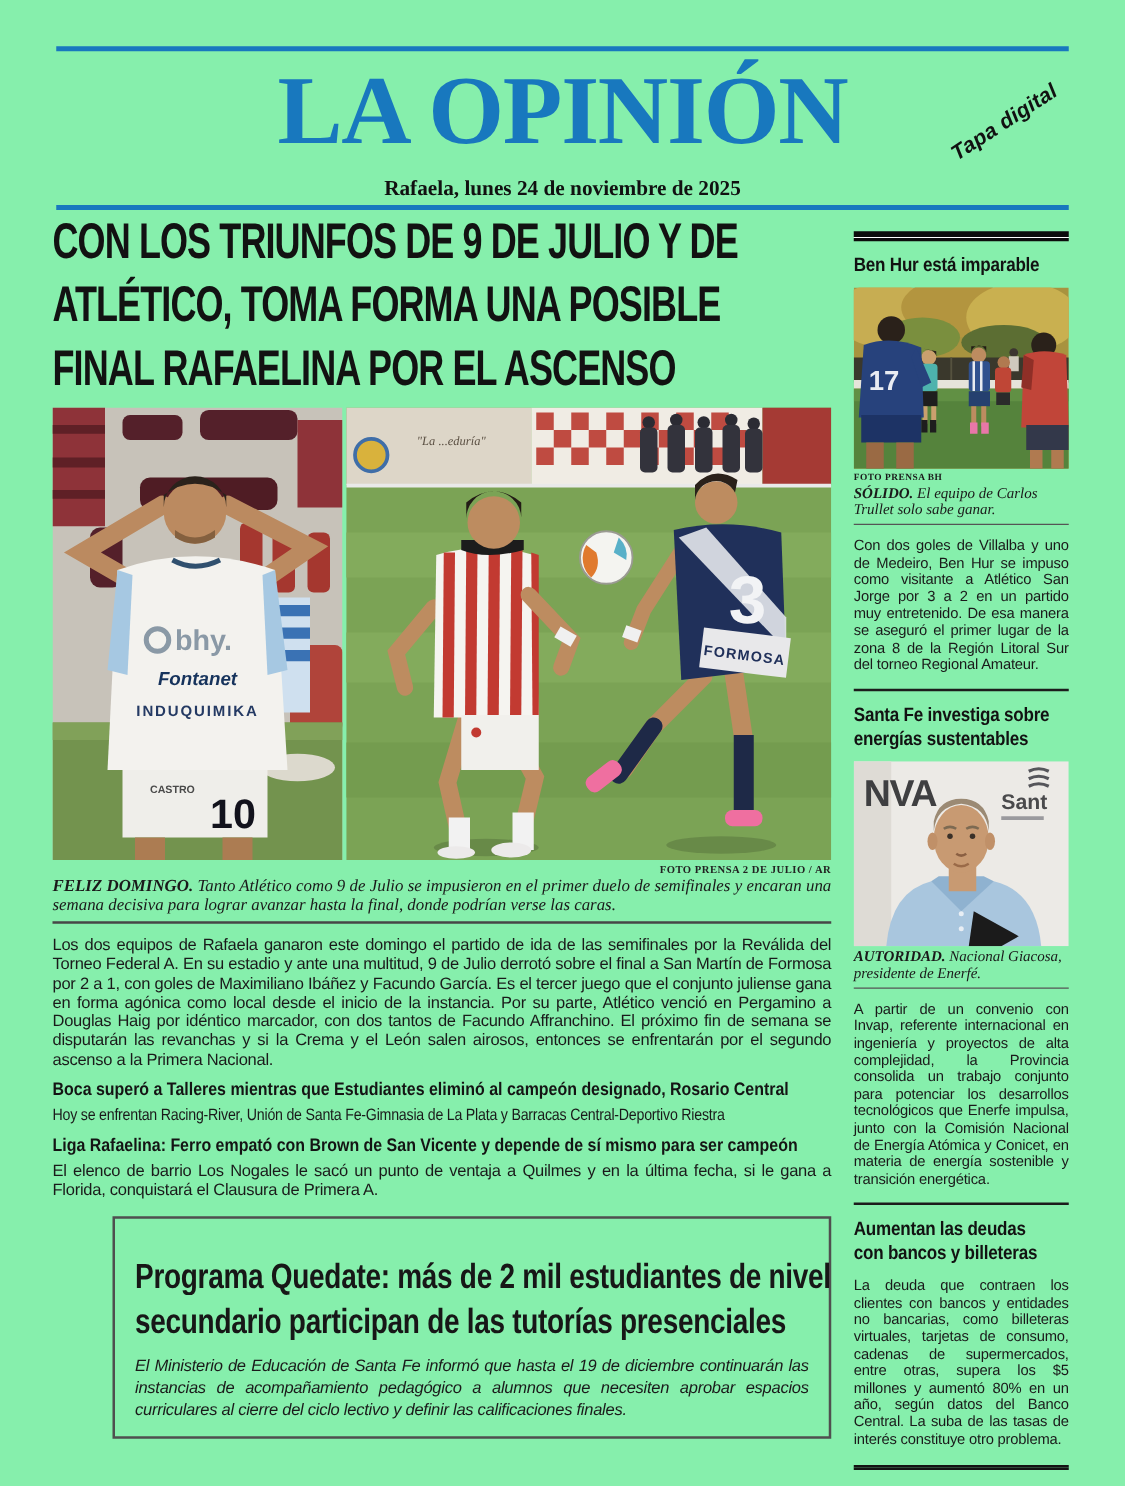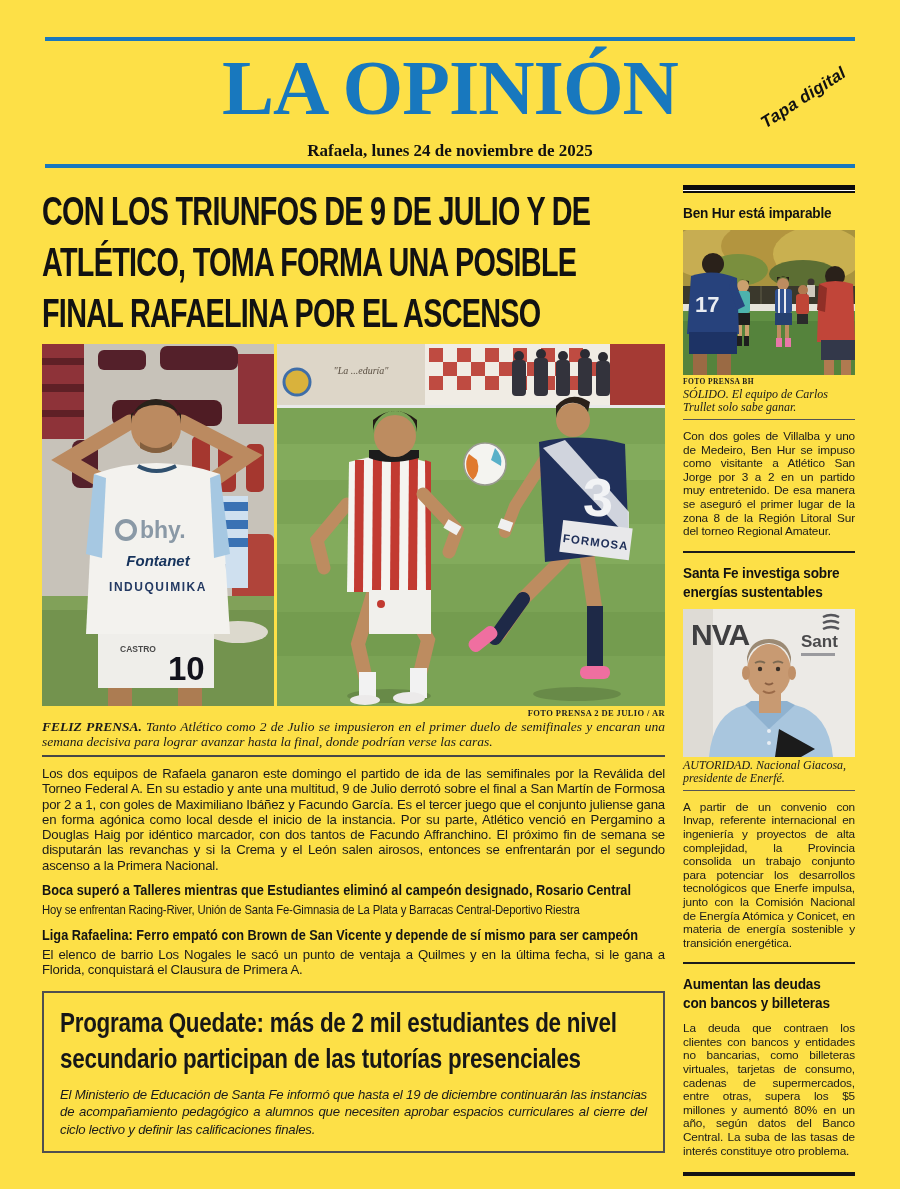--- a/index.html
+++ b/index.html
@@ -1,67 +1,67 @@
 <!DOCTYPE html>
 <html><head>
 <meta charset="utf-8">
 <style>
   :root{ --blue:#1878be; --ink:#1a1a1a; }
   *{ box-sizing:border-box; }
   html,body{ margin:0; padding:0; }
   body{ width:900px; height:1189px; background:#fff; font-family:"Liberation Sans",sans-serif; color:var(--ink); }
-  .page{ position:relative; width:900px; height:1189px; background:#fde047; overflow:hidden; }
+  .page{ position:relative; width:900px; height:1189px; background:#86efac; overflow:hidden; }
 
   
   .rule{ position:absolute; left:45px; right:45px; height:4px; background:var(--blue); }
   .rule-top{ top:37px; }
   .rule-bot{ top:164px; }
   .logo{ position:absolute; top:40px; left:0; width:100%; margin:0; text-align:center;
          font-family:"Liberation Serif",serif; font-weight:bold; font-size:78px; line-height:96px;
          color:var(--blue); letter-spacing:-1px; }
   .tagline{ position:absolute; top:88px; right:48px; transform:rotate(-33deg); transform-origin:center;
             font-weight:bold; font-style:italic; font-size:17px; letter-spacing:.3px; color:#111; }
   .dateline{ position:absolute; top:141px; left:0; width:100%; text-align:center;
              font-family:"Liberation Serif",serif; font-weight:bold; font-size:17px; color:#111; }
 
   
-  .main-col{ position:absolute; left:42px; top:186px; width:623px; }
+  .main-col{ position:absolute; left:42px; top:168px; width:623px; }
   .headline{ margin:0; }
   .hl-line{ white-space:nowrap; transform:scaleX(.72); transform-origin:0 50%;
             font-weight:bold; font-size:40px; line-height:51px; letter-spacing:-1px; color:#121212; }
   .photo-row{ display:flex; gap:3px; margin-top:5px; }
   .photo-row svg{ display:block; }
   .credit{ text-align:right; font-family:"Liberation Serif",serif; font-weight:bold;
            font-size:8.5px; letter-spacing:.4px; margin-top:2px; color:#222; }
   .caption{ font-family:"Liberation Serif",serif; font-style:italic; font-size:13.5px; line-height:15px;
             margin:1px 0 0; padding-bottom:6px; border-bottom:2.5px solid #474747; text-align:justify; }
   .caption b{ font-weight:bold; }
   .lead{ font-size:13.2px; line-height:15.3px; text-align:justify; letter-spacing:-.2px; margin:9px 0 0; }
   .substory{ margin-top:9px; }
   .sub-head{ white-space:nowrap; transform:scaleX(.88); transform-origin:0 50%;
              font-size:14.5px; line-height:17px; font-weight:bold; margin:0; color:#141414; }
   .substory p{ margin:3px 0 0; font-size:13.2px; line-height:15.5px; text-align:justify; letter-spacing:-.2px; }
   .one-line{ white-space:nowrap; transform:scaleX(.86); transform-origin:0 50%; text-align:left; }
-  .boxed{ margin-top:13px; border:2px solid #4f4f4f; padding:12px 16px 13px; }
+  .boxed{ margin-top:13px; border:2px solid #4f4f4f; padding:28px 16px 13px;margin-left:48px; }
   .box-line{ display:block; white-space:nowrap; transform:scaleX(.8); transform-origin:0 50%;
              font-size:28px; line-height:36px; font-weight:bold; letter-spacing:-.3px; color:#171717; }
   .boxed p{ margin:9px 0 0; font-size:13.2px; line-height:17.5px; text-align:justify; letter-spacing:-.2px;font-style:italic; }
 
   
   .sidebar{ position:absolute; left:683px; top:185px; width:172px; }
   .topbar{ height:8px; background:linear-gradient(#0c0c0c 0 58%, #fdfdfd 58% 72%, #0c0c0c 72% 100%); }
   .sb-head{ margin:10px 0 0; }
   .sb-line{ white-space:nowrap; transform:scaleX(.88); transform-origin:0 50%;
             font-size:15.5px; line-height:19px; font-weight:bold; letter-spacing:-.2px; color:#121212; }
   .sb-photo{ display:block; margin-top:8px; }
   .sb-credit{ font-family:"Liberation Serif",serif; font-weight:bold;
               font-size:7.5px; letter-spacing:.4px; margin-top:2px; }
   .sb-caption{ font-family:"Liberation Serif",serif; font-style:italic; font-size:12px; line-height:13px;
                margin:2px 0 0; padding-bottom:5px; border-bottom:1.5px solid #555; }
-  .sb-caption b{ font-weight:normal; }
+  .sb-caption b{ font-weight:bold; }
   .sb-text{ font-size:11.8px; line-height:13.6px; text-align:justify; letter-spacing:-.15px; margin:10px 0 0; }
   .sb-div{ height:2px; background:#1c1c1c; margin-top:12px; }
   .double-rule{ margin-top:14px; height:3px; border-top:2px solid #141414; border-bottom:2px solid #141414; }
 
   svg text{ font-family:"Liberation Sans",sans-serif; }
   svg .serifit{ font-family:"Liberation Serif",serif; font-style:italic; }
 </style>
 </head>
 <body>
 
@@ -231,22 +231,22 @@
           </g>
           <circle cx="296" cy="76" r="17" fill="#bd8c60"></circle>
           <path d="M 279 74 A 17 17 0 0 1 311 68 L 313 58 Q 294 46 279 62 Z" fill="#2a211a"></path>
         </g>
       </svg>
     </div>
 
     <div class="credit">FOTO PRENSA 2 DE JULIO / AR</div>
 
     <p class="caption">
-      <b>FELIZ PRENSA.</b>
-      <span>Tanto Atlético como 2 de Julio se impusieron en el primer duelo de semifinales y encaran una semana decisiva para lograr avanzar hasta la final, donde podrían verse las caras.</span>
+      <b>FELIZ DOMINGO.</b>
+      <span>Tanto Atlético como 9 de Julio se impusieron en el primer duelo de semifinales y encaran una semana decisiva para lograr avanzar hasta la final, donde podrían verse las caras.</span>
     </p>
 
     <p class="lead">Los dos equipos de Rafaela ganaron este domingo el partido de ida de las semifinales por la Reválida del Torneo Federal A. En su estadio y ante una multitud, 9 de Julio derrotó sobre el final a San Martín de Formosa por 2 a 1, con goles de Maximiliano Ibáñez y Facundo García. Es el tercer juego que el conjunto juliense gana en forma agónica como local desde el inicio de la instancia. Por su parte, Atlético venció en Pergamino a Douglas Haig por idéntico marcador, con dos tantos de Facundo Affranchino. El próximo fin de semana se disputarán las revanchas y si la Crema y el León salen airosos, entonces se enfrentarán por el segundo ascenso a la Primera Nacional.</p>
 
     <section class="substory">
       <h3 class="sub-head">Boca superó a Talleres mientras que Estudiantes eliminó al campeón designado, Rosario Central</h3>
       <p class="one-line">Hoy se enfrentan Racing-River, Unión de Santa Fe-Gimnasia de La Plata y Barracas Central-Deportivo Riestra</p>
     </section>
 
     <section class="substory">

